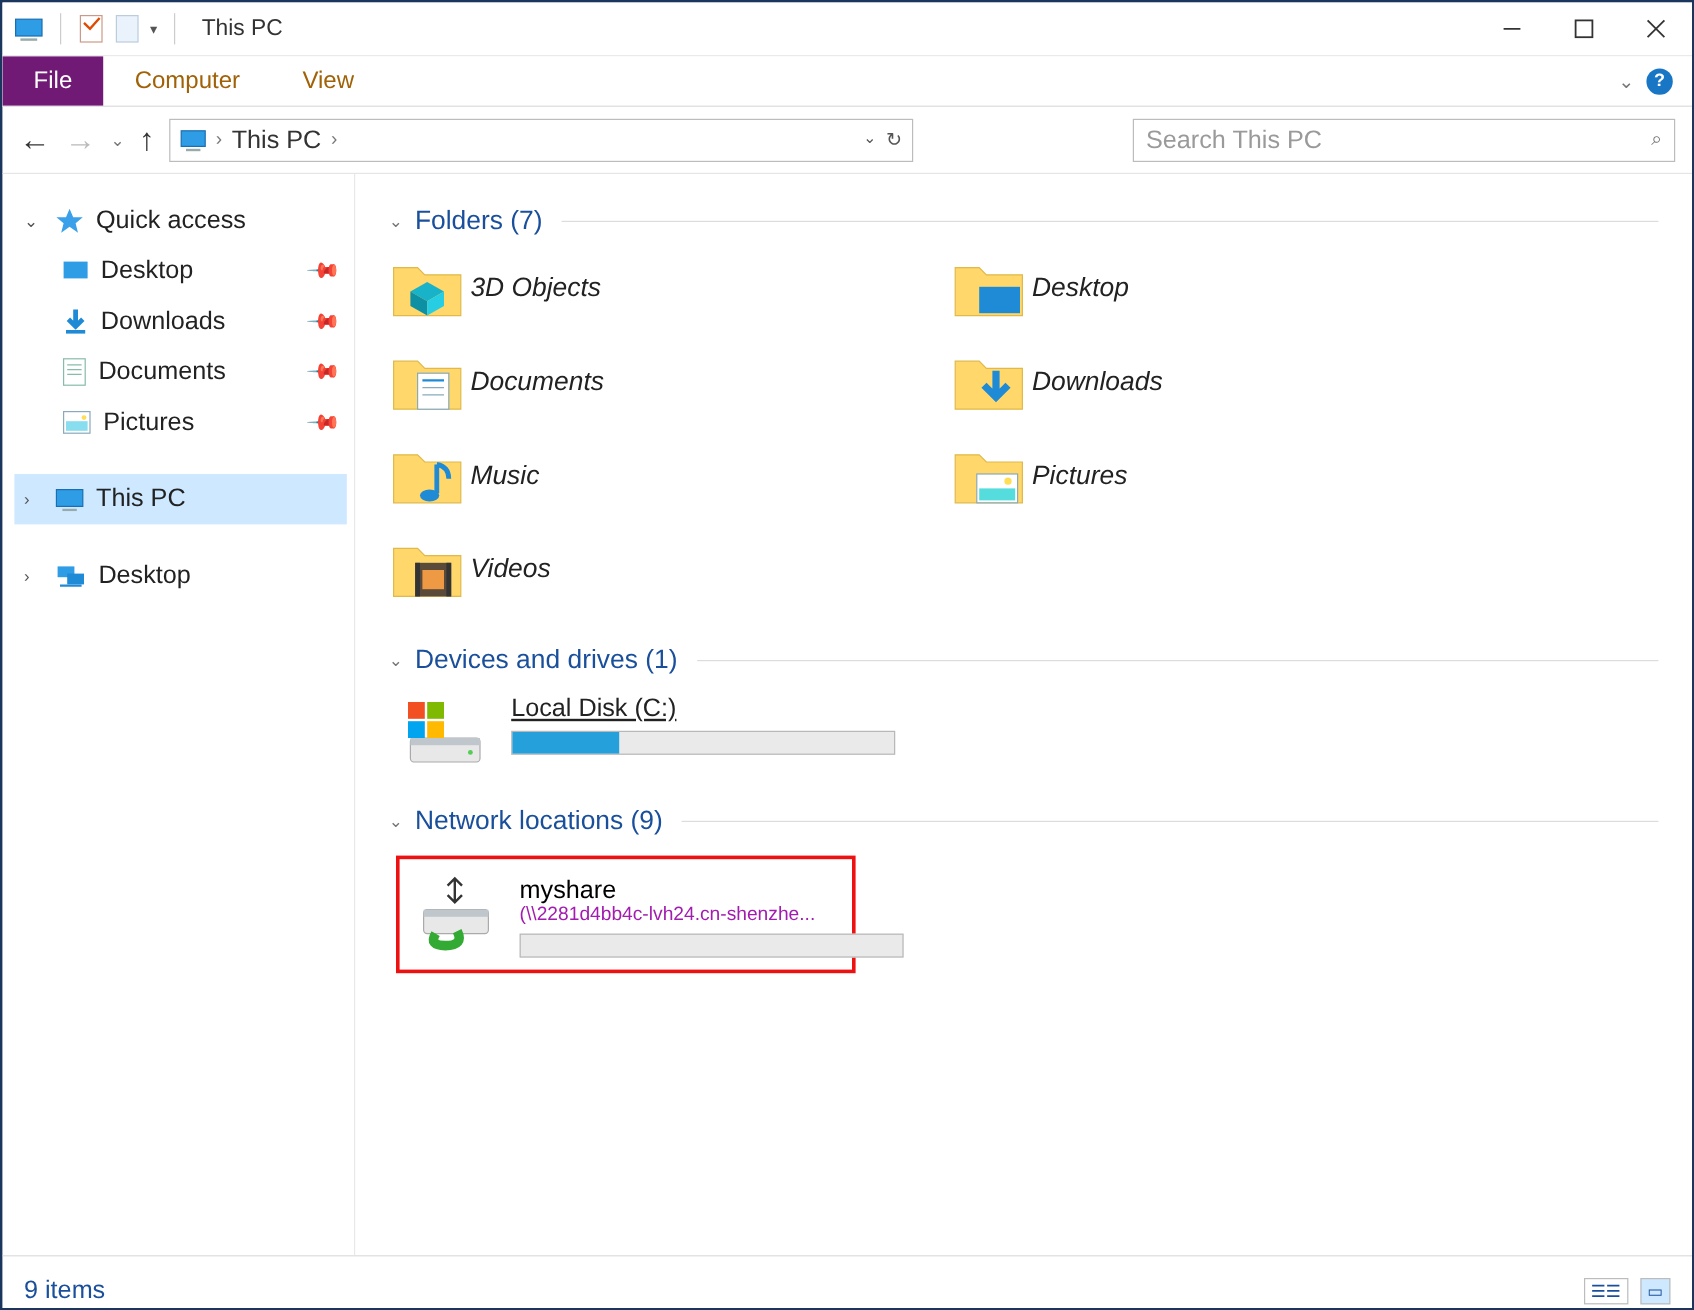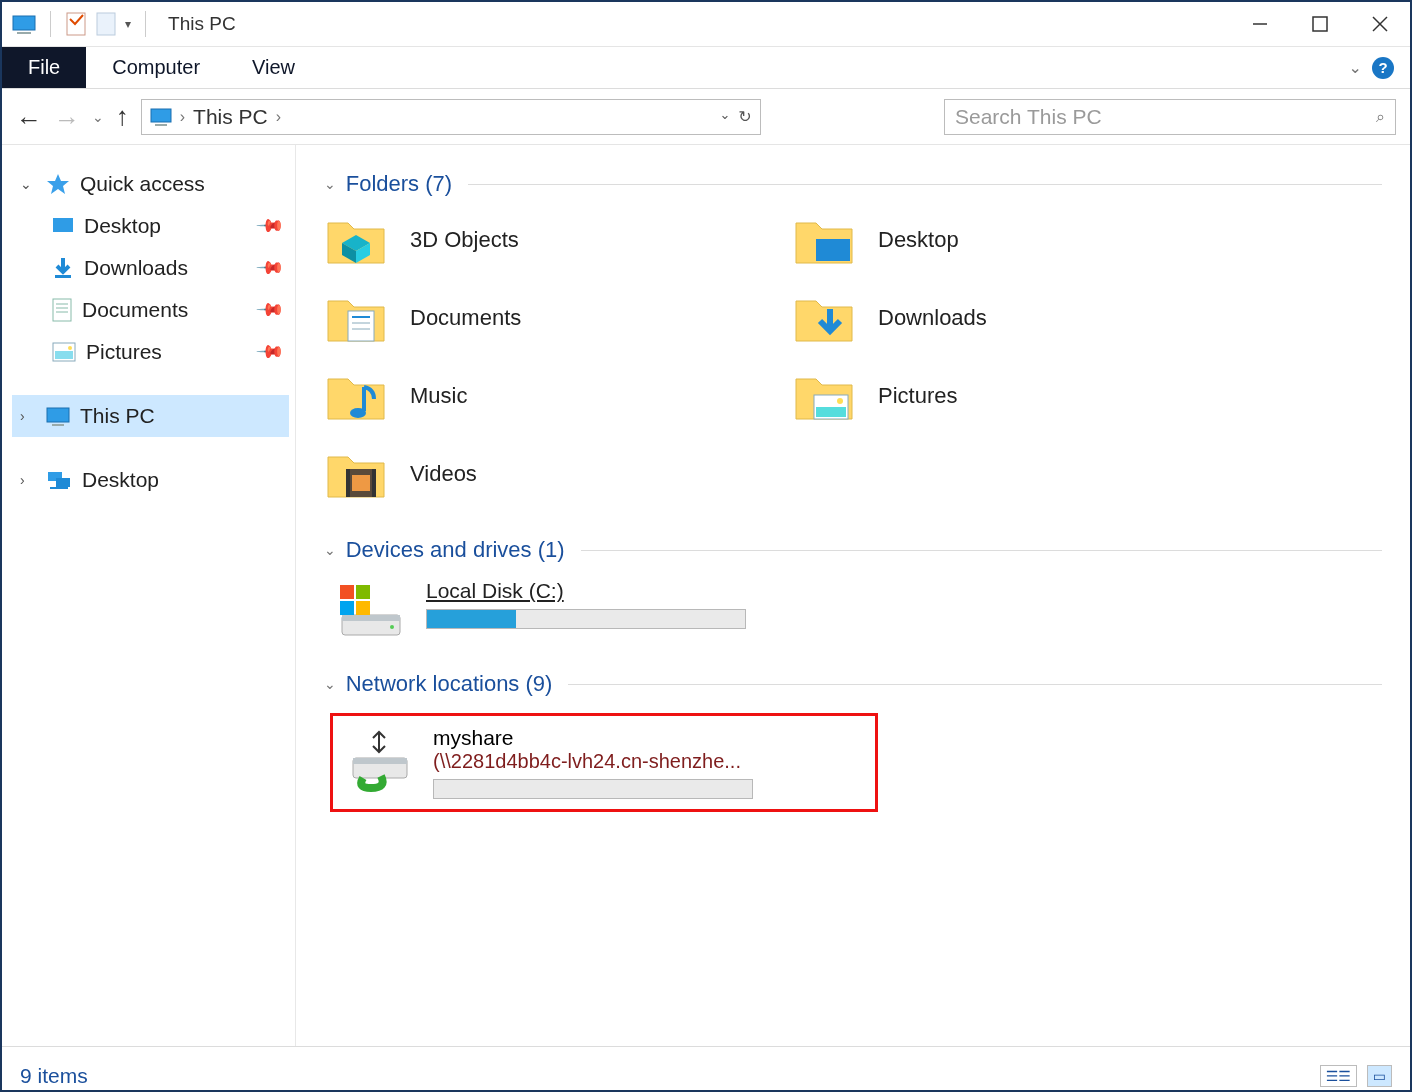--- a/index.html
+++ b/index.html
@@ -8,22 +8,22 @@
 
 .titlebar { height: 45px; display: flex; align-items: center; background: #fff; border-bottom: 1px solid #e5e5e5; }
 .titlebar-left { display: flex; align-items: center; gap: 8px; padding-left: 10px; }
 .titlebar-sep { width: 1px; height: 26px; background: #ccc; margin: 0 6px; }
 .titlebar-title { font-size: 19px; color: #333; margin-left: 8px; }
 .titlebar-controls { margin-left: auto; display: flex; }
 .win-btn { width: 60px; height: 45px; display: flex; align-items: center; justify-content: center; font-size: 22px; font-weight: 300; color: #333; }
 
 
 .ribbon { height: 42px; display: flex; align-items: stretch; background: #fff; border-bottom: 1px solid #dcdcdc; }
-.ribbon-tab { padding: 0 26px; display: flex; align-items: center; font-size: 20px; color: #0f172a; }
-.ribbon-tab.file { background: #0f172a; color: #fff; }
+.ribbon-tab { padding: 0 26px; display: flex; align-items: center; font-size: 20px; color: #a16207; }
+.ribbon-tab.file { background: #701a75; color: #fff; }
 .ribbon-right { margin-left: auto; display: flex; align-items: center; gap: 10px; padding-right: 16px; }
 .help-icon { width: 22px; height: 22px; border-radius: 50%; background: #1976c5; color: #fff; display: flex; align-items: center; justify-content: center; font-size: 15px; font-weight: bold; }
 
 
 .navbar { height: 56px; display: flex; align-items: center; padding: 0 14px; gap: 12px; border-bottom: 1px solid #e5e5e5; }
 .nav-arrows { display: flex; align-items: center; gap: 12px; font-size: 26px; color: #777; }
 .nav-arrows .enabled { color: #333; }
 .addr { flex: 1; height: 36px; border: 1px solid #bcbcbc; display: flex; align-items: center; padding: 0 8px; gap: 8px; max-width: 620px; }
 .addr-text { font-size: 21px; color: #333; }
 .addr-right { margin-left: auto; display: flex; gap: 8px; color: #555; }
@@ -43,33 +43,33 @@
 .indent-1 { padding-left: 40px; }
 .spacer { height: 22px; }
 
 
 .content { flex: 1; padding: 18px 28px; overflow: auto; }
 .section-header { display: flex; align-items: center; gap: 10px; color: #1a4f9c; font-size: 22px; margin: 8px 0 16px 0; }
 .section-header .chev { color: #777; font-size: 14px; }
 .section-line { flex: 1; height: 1px; background: #dcdcdc; margin-left: 6px; }
 
 .folder-grid { display: grid; grid-template-columns: 440px 440px; row-gap: 24px; column-gap: 28px; margin-bottom: 36px; }
-.folder-item { display: flex; align-items: center; gap: 22px; font-size: 22px; color: #222; }
+.folder-item { display: flex; align-items: center; gap: 4px; font-size: 22px; color: #222; font-style: italic; }
 .folder-icon { width: 64px; height: 54px; }
 
 .drive { display: flex; align-items: flex-start; gap: 20px; margin: 12px 0 28px 10px; }
 .drive-icon { width: 72px; height: 64px; }
 .drive-info { font-size: 21px; color: #222; text-decoration: underline; }
 .drive-bar { width: 320px; height: 20px; border: 1px solid #b8b8b8; margin: 6px 0; position: relative; background: #eaeaea; }
 .drive-fill { height: 100%; background: #26a0da; }
 .drive-sub { color: #6b6b6b; font-size: 19px; }
 
-.network { display: flex; align-items: flex-start; gap: 18px; border: 3px solid #e11; padding: 10px 28px 10px 10px; width: 548px; margin-left: 6px; }
+.network { display: flex; align-items: flex-end; gap: 18px; border: 3px solid #e11; padding: 10px 28px 10px 10px; width: 383px; margin-left: 6px; }
 .network-info .name { font-size: 21px; }
-.network-info .path { font-size: 20px; color: #7f1d1d; }
+.network-info .path { font-size: 16px; color: #a21caf; }
 .net-bar { width: 320px; height: 20px; border: 1px solid #b8b8b8; margin-top: 6px; background: #eaeaea; }
 
 
 .status { height: 59px; border-top: 1px solid #dcdcdc; display: flex; align-items: center; padding: 0 18px; font-size: 21px; color: #1a4f9c; }
 .status-right { margin-left: auto; display: flex; gap: 10px; color: #1a4f9c; }
 .view-toggle { border: 1px solid #bcbcbc; padding: 2px 5px; font-size: 14px; }
 
 
 svg { display: block; }
 </style>

